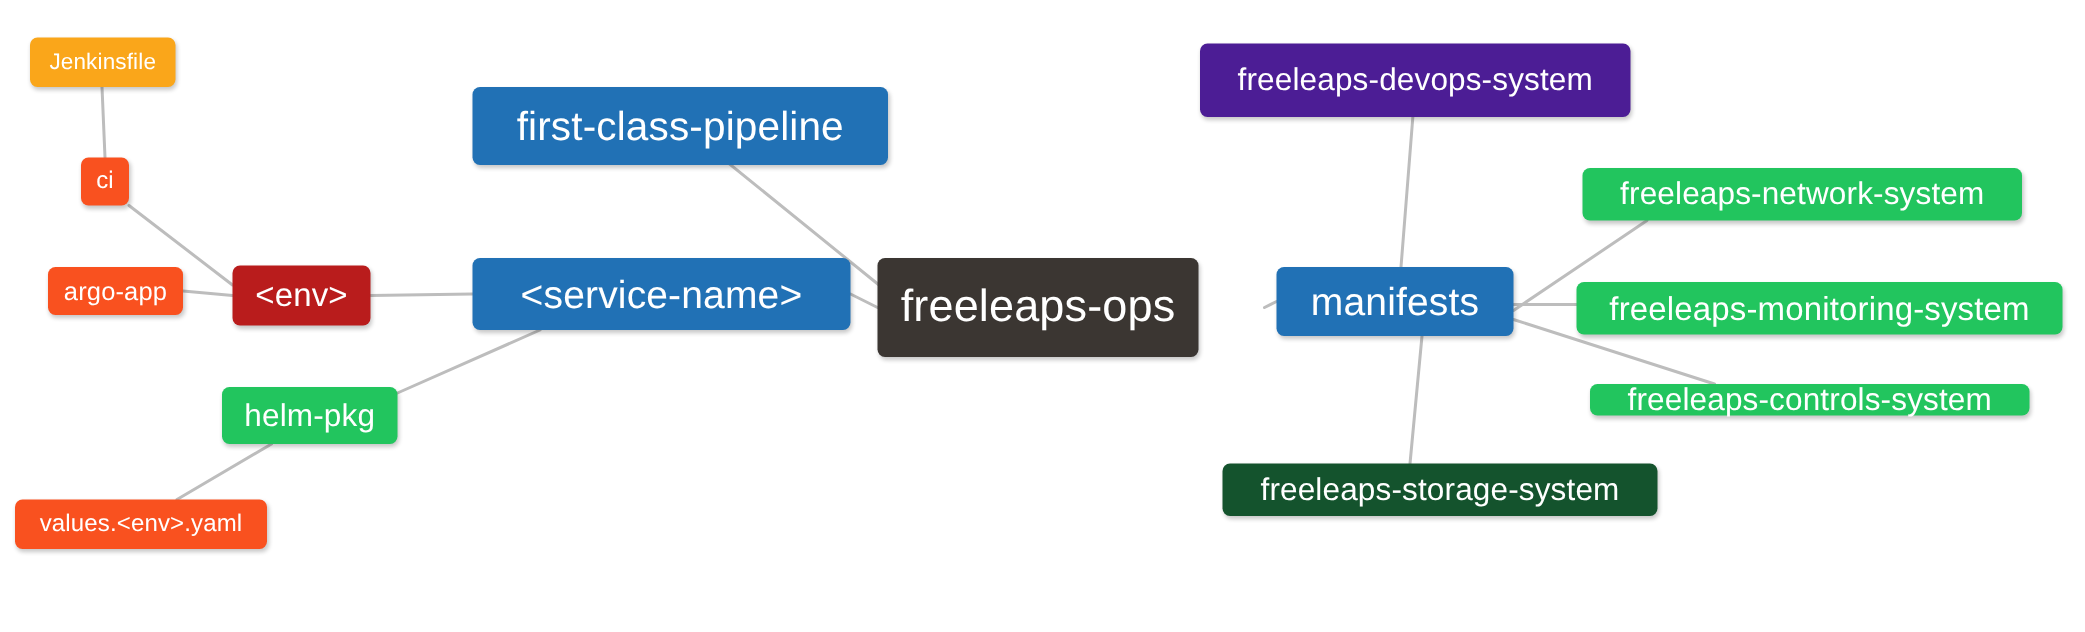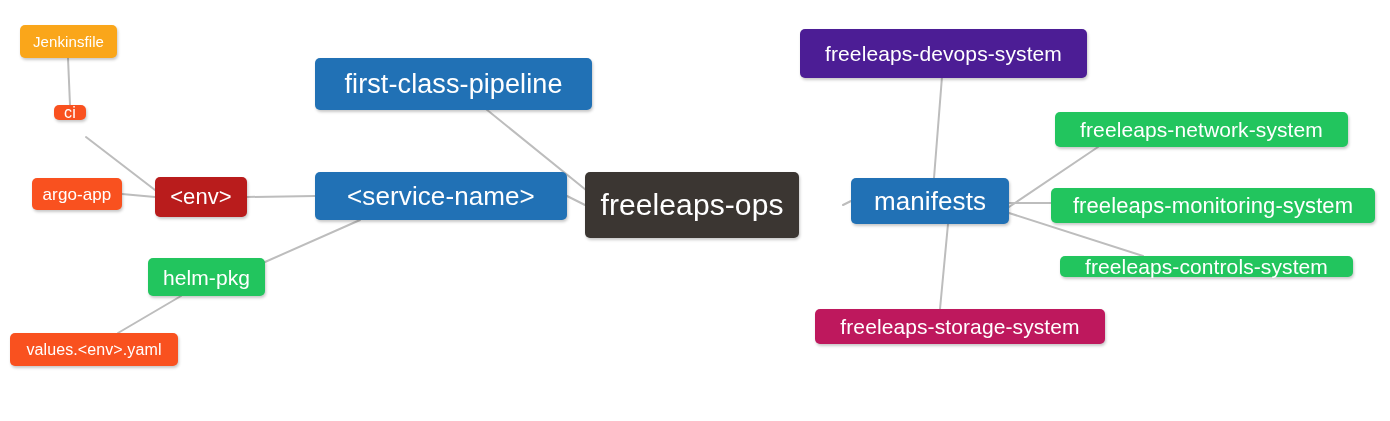--- a/index.html
+++ b/index.html
@@ -60,23 +60,23 @@
       <line x1="1009" y1="213" x2="1143" y2="256" stroke="#bdbdbd" stroke-width="2" stroke-linecap="round"></line>
       <line x1="948" y1="224" x2="940" y2="309" stroke="#bdbdbd" stroke-width="2" stroke-linecap="round"></line>
     </svg>
   <div id="node-layer">
       <div class="node" style="left: 585px; top: 172px; width: 214px; height: 66px; background: rgb(59, 54, 50); font-size: 30px;">freeleaps-ops</div>
       <div class="node" style="left: 315px; top: 172px; width: 252px; height: 48px; background: rgb(33, 113, 181); font-size: 26px;">&lt;service-name&gt;</div>
       <div class="node" style="left: 851px; top: 178px; width: 158px; height: 46px; background: rgb(33, 113, 181); font-size: 26px;">manifests</div>
       <div class="node" style="left: 315px; top: 36px; width: 277px; height: 52px; background: rgb(33, 113, 181); font-size: 27px; margin-top: 22px;">first-class-pipeline</div>
       <div class="node" style="left: 155px; top: 177px; width: 92px; height: 40px; background: #b91c1c; font-size: 22px;">&lt;env&gt;</div>
       <div class="node" style="left: 148px; top: 258px; width: 117px; height: 38px; background: rgb(34, 197, 94); font-size: 21px;">helm-pkg</div>
-      <div class="node" style="left: 54px; top: 105px; width: 32px; height: 15px; background: rgb(249, 81, 31); font-size: 16px;">ci</div>
+      <div class="node" style="left: 54px; top: 105px; width: 32px; height: 32px; background: rgb(249, 81, 31); font-size: 16px;">ci</div>
       <div class="node" style="left: 32px; top: 178px; width: 90px; height: 32px; background: rgb(249, 81, 31); font-size: 17px;">argo-app</div>
       <div class="node" style="left: 20px; top: 25px; width: 97px; height: 33px; background: rgb(250, 166, 26); font-size: 15px;">Jenkinsfile</div>
       <div class="node" style="left: 10px; top: 333px; width: 168px; height: 33px; background: rgb(249, 81, 31); font-size: 16px;">values.&lt;env&gt;.yaml</div>
       <div class="node" style="left: 800px; top: 29px; width: 287px; height: 49px; background: #4c1d95; font-size: 21px;">freeleaps-devops-system</div>
       <div class="node" style="left: 1055px; top: 112px; width: 293px; height: 35px; background: rgb(34, 197, 94); font-size: 21px;">freeleaps-network-system</div>
       <div class="node" style="left: 1051px; top: 188px; width: 324px; height: 35px; background: rgb(34, 197, 94); font-size: 22px;">freeleaps-monitoring-system</div>
       <div class="node" style="left: 1060px; top: 256px; width: 293px; height: 21px; background: rgb(34, 197, 94); font-size: 21px;">freeleaps-controls-system</div>
-      <div class="node" style="left: 815px; top: 309px; width: 290px; height: 35px; background: #be185d; font-size: 21px;">freeleaps-storage-system</div>
+      <div class="node" style="left: 815px; top: 309px; width: 290px; height: 35px; background: #14532d; font-size: 21px;">freeleaps-storage-system</div>
     </div>
 </div>
 
 </body></html>

